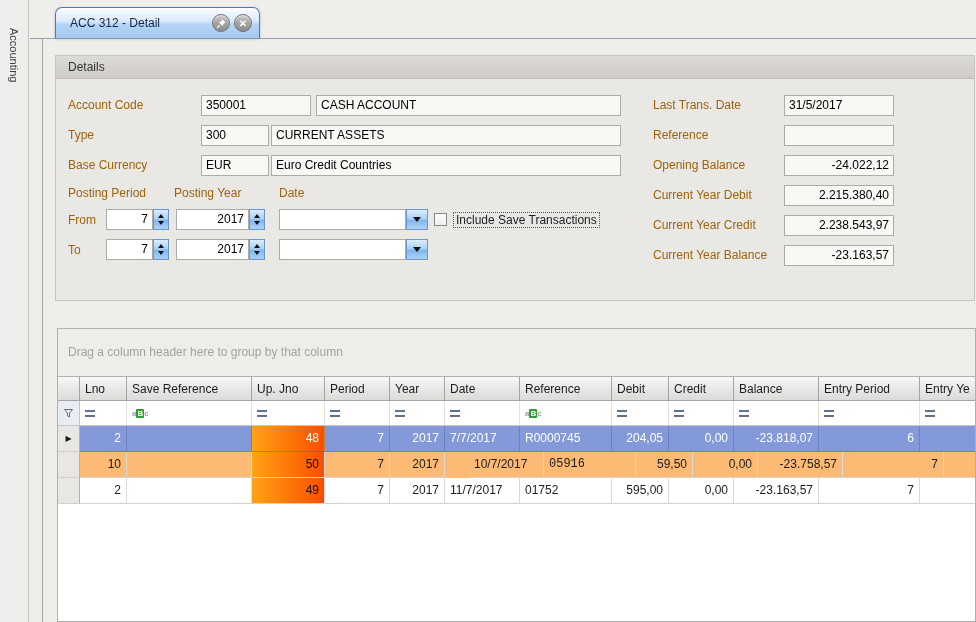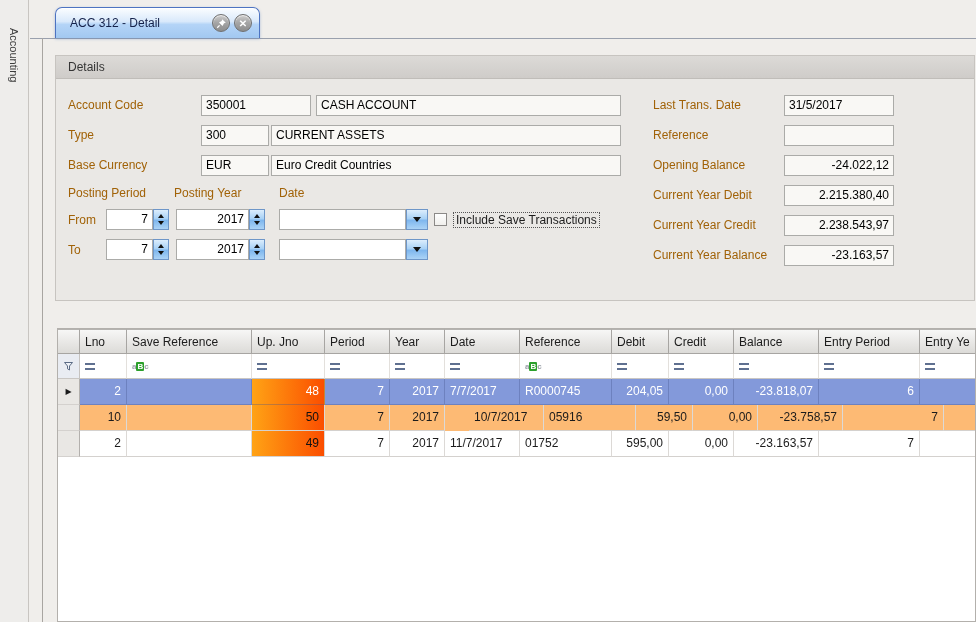--- a/index.html
+++ b/index.html
@@ -149,20 +149,21 @@
         <span class="cb"></span>
         <span class="cblabel focused">Include Save Transactions</span>
       </span>
 
       
       <span id="summary-rows"><span class="lbl" style="left: 597px; top: 19px;">Last Trans. Date</span><span class="ebox" style="left: 728px; top: 16px; width: 110px;">31/5/2017</span><span class="lbl" style="left: 597px; top: 49px;">Reference</span><span class="ebox" style="left: 728px; top: 46px; width: 110px;"></span><span class="lbl" style="left: 597px; top: 79px;">Opening Balance</span><span class="ebox right" style="left: 728px; top: 76px; width: 110px;">-24.022,12</span><span class="lbl" style="left: 597px; top: 109px;">Current Year Debit</span><span class="ebox right" style="left: 728px; top: 106px; width: 110px;">2.215.380,40</span><span class="lbl" style="left: 597px; top: 139px;">Current Year Credit</span><span class="ebox right" style="left: 728px; top: 136px; width: 110px;">2.238.543,97</span><span class="lbl" style="left: 597px; top: 169px;">Current Year Balance</span><span class="ebox right" style="left: 728px; top: 166px; width: 110px;">-23.163,57</span></span>
     </div>
   </div>
 
   <div class="grid-panel">
+    <div class="group-panel">Drag a column header here to group by that column</div>
     <div class="grid-row" id="grid-header">
         <div class="gcell hcell" style="width: 22px;"></div>
         <div class="gcell hcell" style="width: 47px;">Lno</div>
         <div class="gcell hcell" style="width: 125px;">Save Reference</div>
         <div class="gcell hcell" style="width: 73px;">Up. Jno</div>
         <div class="gcell hcell" style="width: 65px;">Period</div>
         <div class="gcell hcell" style="width: 55px;">Year</div>
         <div class="gcell hcell" style="width: 75px;">Date</div>
         <div class="gcell hcell" style="width: 92px;">Reference</div>
         <div class="gcell hcell" style="width: 57px;">Debit</div>
@@ -233,21 +234,21 @@
           <div class="gcell dcell" style="width: 57px;"></div>
         </div>
         <div class="grow alt">
           <div class="icell"></div>
           <div class="gcell dcell right" style="width: 47px;">10</div>
           <div class="gcell dcell" style="width: 125px;"></div>
           <div class="gcell dcell right orange" style="width: 73px;">50</div>
           <div class="gcell dcell right" style="width: 65px;">7</div>
           <div class="gcell dcell right" style="width: 55px;">2017</div>
           <div class="gcell dcell" style="width: 75px; margin-left: 24px;">10/7/2017</div>
-          <div class="gcell dcell" style="width: 92px;">05916</div>
+          <div class="gcell dcell" style="width: 92px; font-family: Liberation Mono, monospace;">05916</div>
           <div class="gcell dcell right" style="width: 57px;">59,50</div>
           <div class="gcell dcell right" style="width: 65px;">0,00</div>
           <div class="gcell dcell right" style="width: 85px;">-23.758,57</div>
           <div class="gcell dcell right" style="width: 101px;">7</div>
           <div class="gcell dcell" style="width: 57px;"></div>
         </div>
         <div class="grow">
           <div class="icell"></div>
           <div class="gcell dcell right" style="width: 47px;">2</div>
           <div class="gcell dcell" style="width: 125px;"></div>

